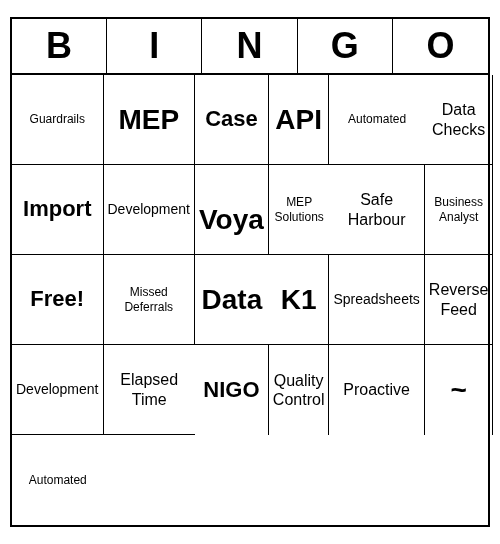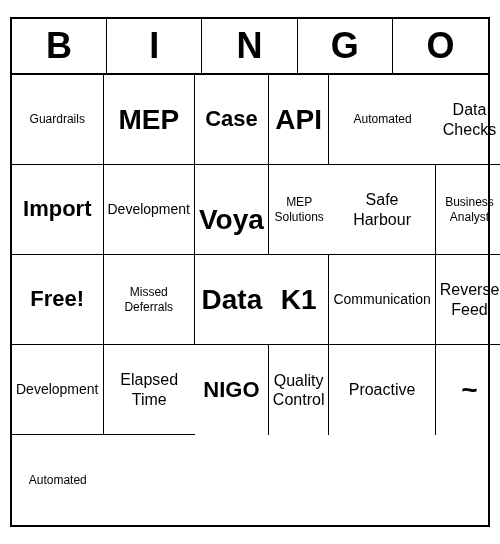--- a/index.html
+++ b/index.html
@@ -156,21 +156,21 @@
         <span class="cell-text size-sm" style="white-space: pre-line;">Missed
 Deferrals</span>
       </div>
       <div class="bingo-cell">
         <span class="cell-text size-xl" style="white-space: pre-line;">Data</span>
       </div>
       <div class="bingo-cell">
         <span class="cell-text size-xl" style="white-space: pre-line;">K1</span>
       </div>
       <div class="bingo-cell">
-        <span class="cell-text size-xs" style="white-space: pre-line;">Communication</span>
+        <span class="cell-text size-xs" style="white-space: pre-line;">Spreadsheets</span>
       </div>
       <div class="bingo-cell">
         <span class="cell-text size-md" style="white-space: pre-line;">Reverse
 Feed</span>
       </div>
       <div class="bingo-cell">
         <span class="cell-text size-xs" style="white-space: pre-line;">Development</span>
       </div>
       <div class="bingo-cell">
         <span class="cell-text size-md" style="white-space: pre-line;">Elapsed

